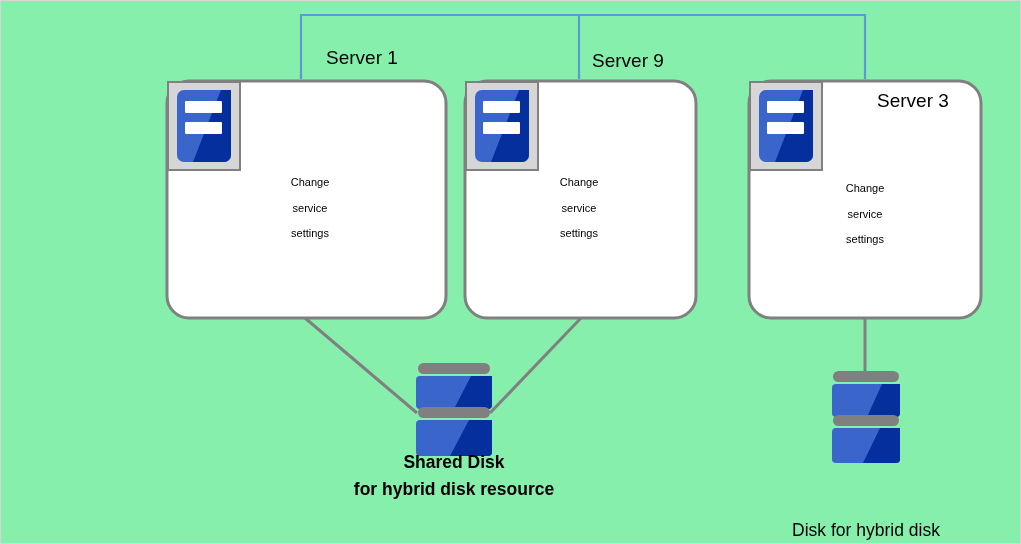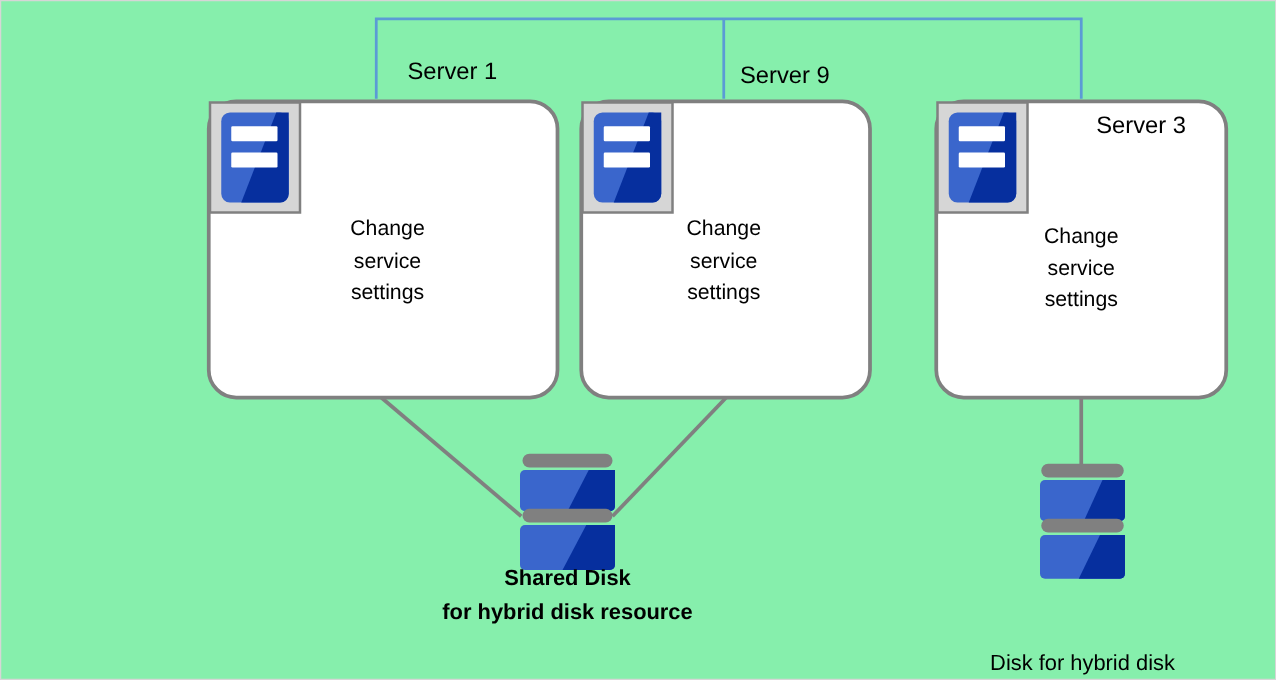--- a/index.html
+++ b/index.html
@@ -28,21 +28,21 @@
   }
   .server-label {
     position: absolute;
     font-size: 19px;
     color: #000000;
     white-space: nowrap;
     line-height: 1;
   }
   .box-text {
     position: absolute;
-    font-size: 17px;
+    font-size: 11px;
     color: #000000;
     text-align: center;
     line-height: 25.5px;
     white-space: pre-line;
   }
   .disk-caption {
     position: absolute;
     font-size: 17.5px;
     color: #000000;
     text-align: center;

